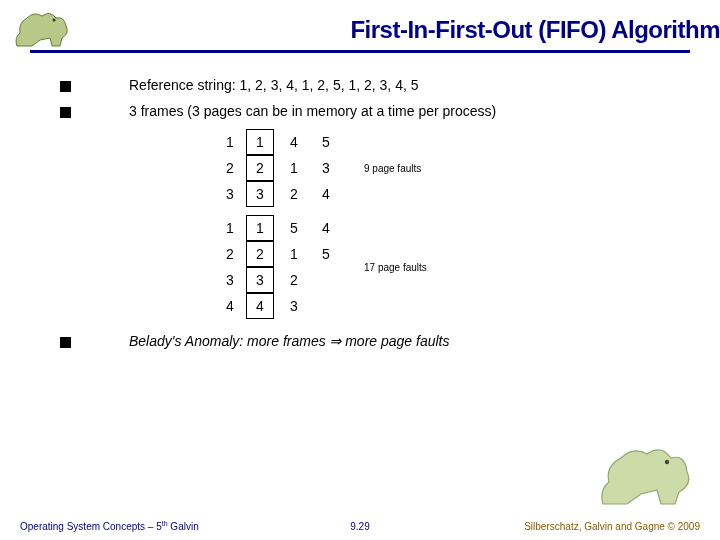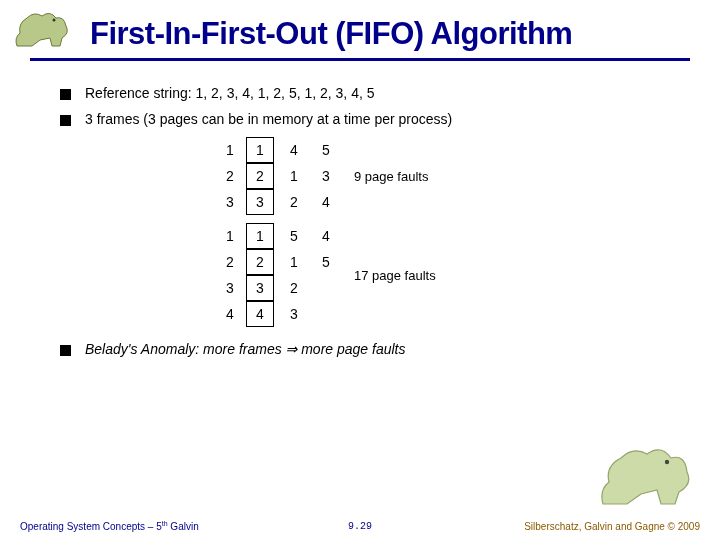--- a/index.html
+++ b/index.html
@@ -9,50 +9,51 @@
     height: 540px;
     font-family: Arial, Helvetica, sans-serif;
     background: #fff;
     color: #000;
     position: relative;
     overflow: hidden;
   }
   .dino-tl { position:absolute; top:8px; left:12px; width:60px; height:42px; }
   .dino-br { position:absolute; bottom:30px; right:25px; width:100px; height:70px; opacity:0.9; }
   .title {
-    font-size: 31px;
+    font-size: 24px;
     font-weight: bold;
     color: #00008b;
     margin: 16px 0 0 90px;
     letter-spacing: -0.5px;
+    text-align: right;
   }
   .title-rule {
     border: none;
     border-top: 3px solid #00008b;
     margin: 6px 30px 0 30px;
   }
   .content { padding: 18px 50px 0 60px; font-size: 14px; }
-  .bullet-row { display:flex; align-items:flex-start; margin: 6px 0 10px 0; }
+  .bullet-row { display:flex; align-items:flex-start; margin: 6px 0 10px 0; gap: 44px; }
   .bullet-sq { width:11px; height:11px; background:#000; margin:4px 14px 0 0; flex:0 0 11px; }
   .tables-wrap { margin: 8px 0 8px 160px; }
   .grid { display:flex; }
   .frame-labels { display:flex; flex-direction:column; margin-right:6px; }
   .frame-labels div { width:20px; height:26px; display:flex; align-items:center; justify-content:center; font-size:14px; }
   .col { display:flex; flex-direction:column; margin-right:8px; }
   .cell-box { width:28px; height:26px; border:1px solid #000; display:flex; align-items:center; justify-content:center; font-size:14px; }
   .cell-open { width:24px; height:26px; display:flex; align-items:center; justify-content:center; font-size:14px; }
-  .faults { align-self:center; margin-left:8px; font-size:13px; white-space:nowrap; }
+  .faults { align-self:center; margin-left:18px; font-size:10px; white-space:nowrap; }
   .arrow { font-family: 'Segoe UI Symbol','Arial Unicode MS',sans-serif; }
   .footer {
     position:absolute; bottom:8px; left:0; right:0;
     display:flex; justify-content:space-between; align-items:flex-end;
     padding: 0 20px; font-size:10px;
   }
   .foot-left { color:#00008b; }
-  .foot-mid { color:#00008b; position:absolute; left:50%; transform:translateX(-50%);font-family:Liberation Mono, monospace; }
+  .foot-mid { color:#00008b; position:absolute; left:50%; transform:translateX(-50%); }
   .foot-right { color:#8b5a00; text-align:right;margin-left:10px; }
   sup { font-size: 0.7em; }
 </style>
 </head>
 <body>
 
 <svg class="dino-tl" viewBox="0 0 60 42">
   <path d="M5 38 Q2 30 8 25 Q6 15 15 10 Q22 3 30 8 Q38 2 44 10 Q52 8 54 18 Q58 25 50 30 L48 38 L40 38 L38 30 L28 32 L20 38 Z" fill="#b8c888" stroke="#6b7a3a" stroke-width="1"></path>
   <circle cx="42" cy="12" r="1.5" fill="#333"></circle>
 </svg>

